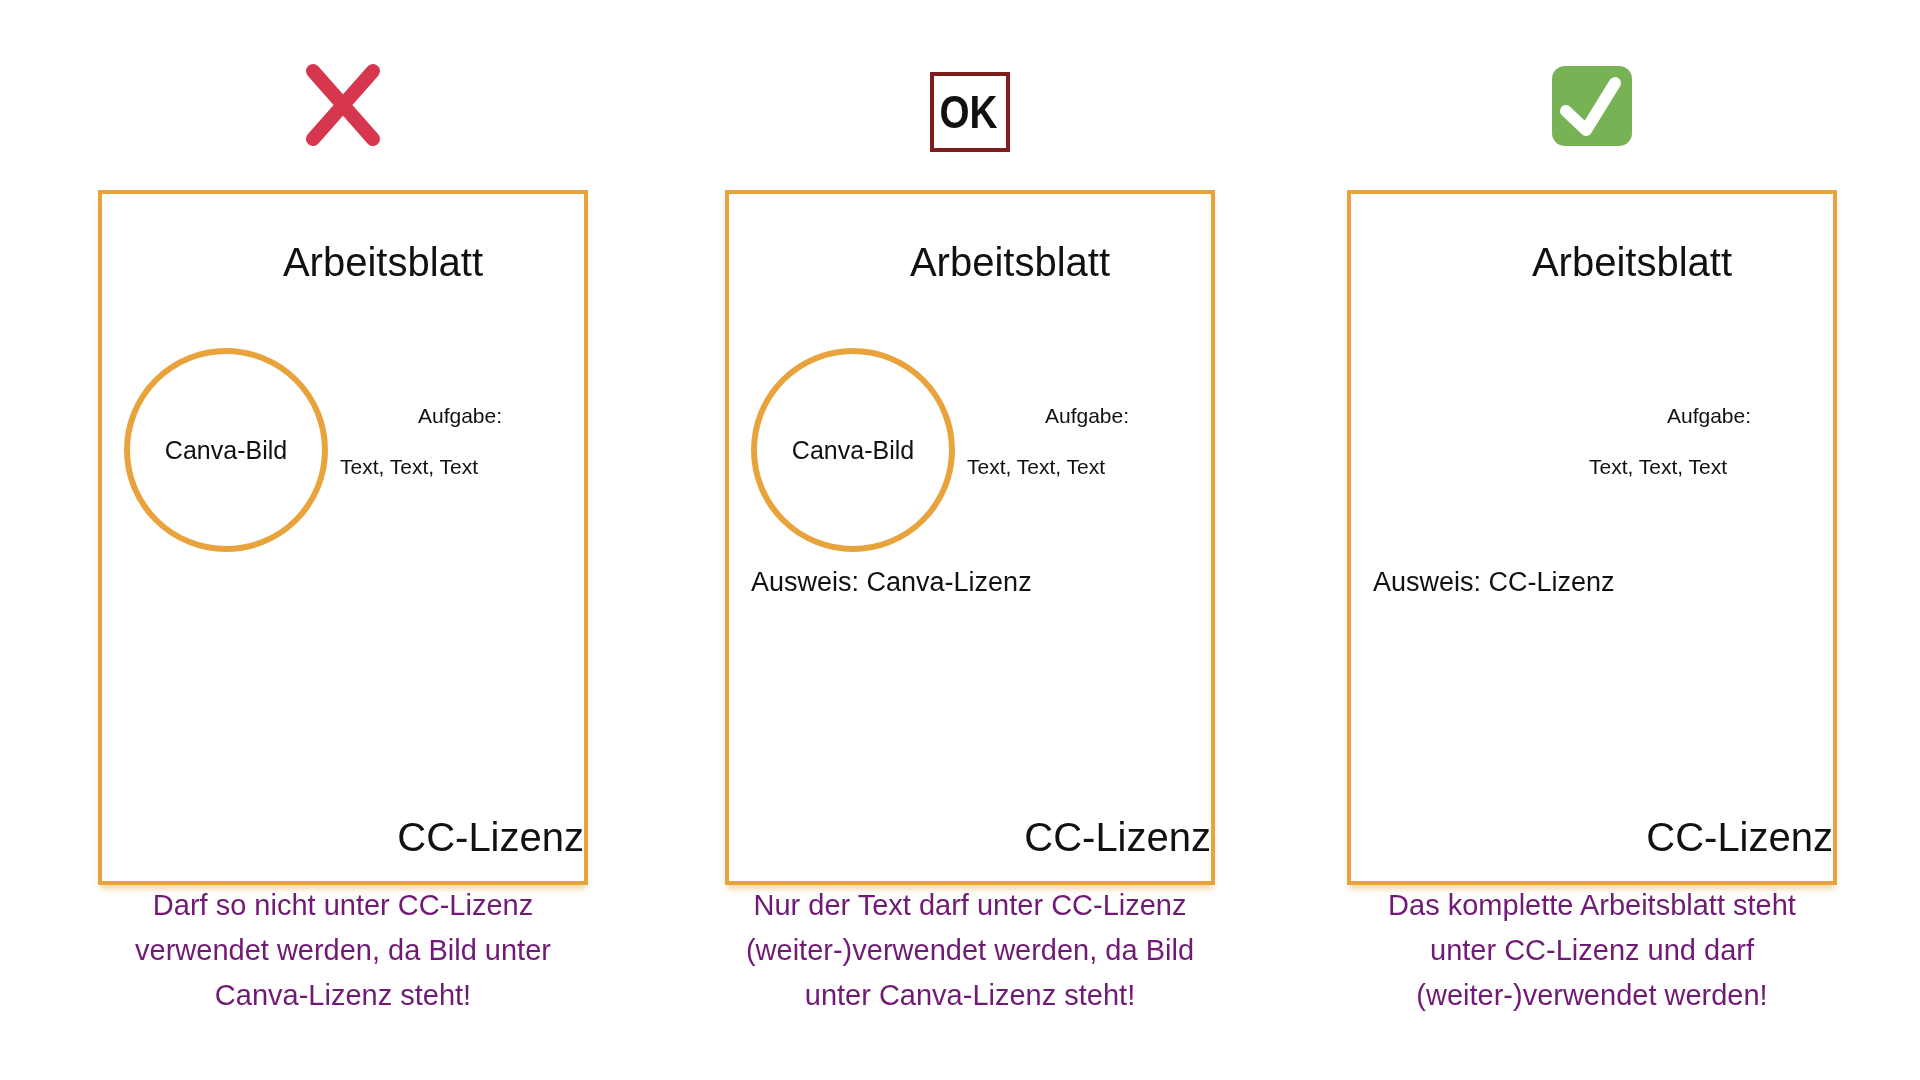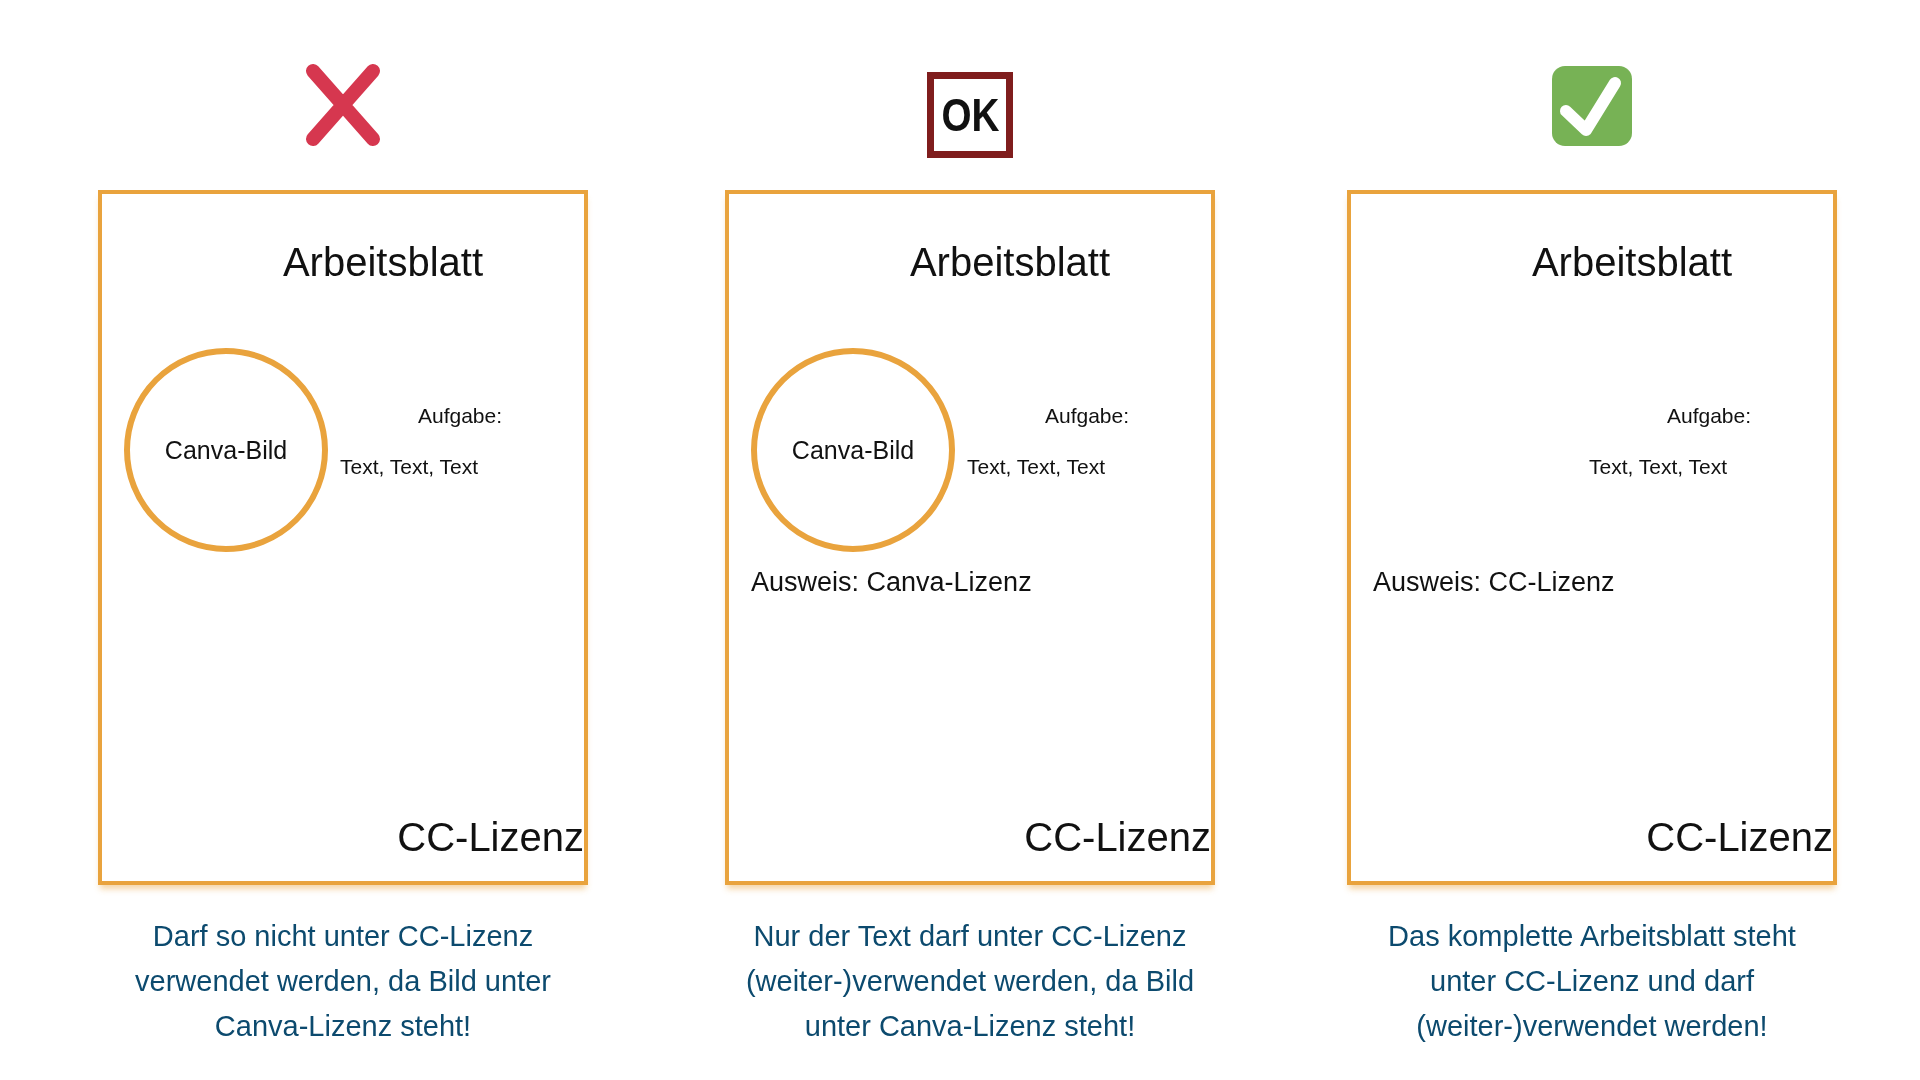--- a/index.html
+++ b/index.html
@@ -29,25 +29,24 @@
   
   .verdict {
     position: absolute;
     left: 50%;
     transform: translateX(-50%);
   }
   .verdict.cross { top: 62px; width: 78px; height: 86px; }
   .verdict.okbox {
     top: 72px;
     width: 72px; height: 72px;
-    border: 7px solid #7f1d1d;
+    border: 4px solid #7f1d1d;
     background: #ffffff;
     display: flex;
     align-items: center;
-    justify-content: center;
   }
   .verdict.okbox .ok-text {
     font-size: 46px;
     font-weight: 700;
     letter-spacing: 0px;
     transform: scaleX(0.84);
     color: #111111;
     line-height: 1;
   }
   .verdict.checkbox {
@@ -136,29 +135,29 @@
     width: 100%;
     text-align: right;
     font-size: 40px;
     font-weight: 500;
     line-height: 44px;
   }
 
   
   .caption {
     position: absolute;
-    top: 914px;
+    top: 883px;
     left: 50%;
     transform: translateX(-50%);
     width: 620px;
     text-align: center;
     white-space: pre-line;
     font-size: 29px;
     line-height: 45px;
-    color: #0c4a6e;
+    color: #701a75;
   }
 </style>
 </head>
 <body>
 
 <div id="canvas">
 
   <div class="panel p1">
     <div class="verdict cross">
       <svg width="78" height="86" viewBox="0 0 78 86" xmlns="http://www.w3.org/2000/svg">

